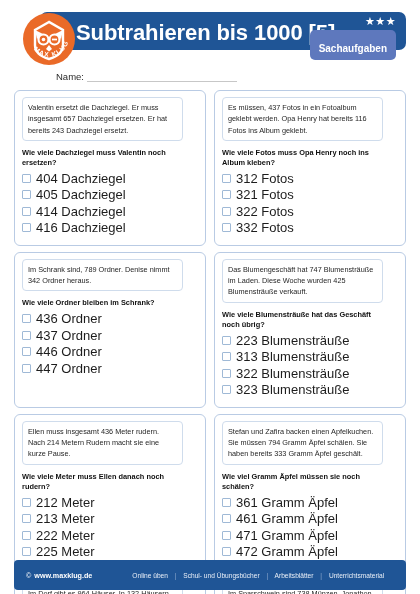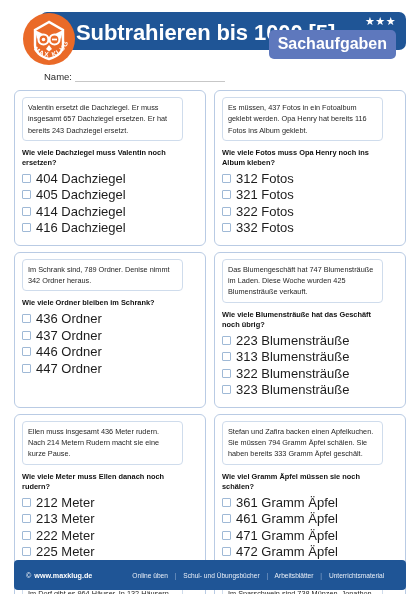--- a/index.html
+++ b/index.html
@@ -46,23 +46,23 @@
     color: #ffffff;
     letter-spacing: -0.1px;
     white-space: nowrap;
   }
   .header-badge {
     position: absolute;
     right: 10px;
     top: 22px;
     background: #5e78bd;
     color: #ffffff;
-    font-size: 16px;
+    font-size: 10px;
     font-weight: bold;
-    padding: 5px 9px 6px 9px;
+    padding: 13px 9px 6px 9px;
     border-radius: 5px;
     white-space: nowrap;
   }
   .stars {
     position: absolute;
     right: 10px;
     top: 8px;
     color: #ffffff;
     font-size: 11px;
     letter-spacing: 0.5px;
@@ -76,21 +76,21 @@
     top: 4px;
     width: 54px;
     height: 54px;
   }
   .logo svg { display: block; }
 
   
   .name-row {
     display: flex;
     align-items: flex-end;
-    margin: 10px 0 8px 30px;
+    margin: 10px 0 8px 42px;
     height: 16px;
   }
   .name-label {
     font-size: 9.5px;
     color: #2b2b2b;
     margin-right: 3px;
     white-space: nowrap;
   }
   .name-line {
     flex: 1;

